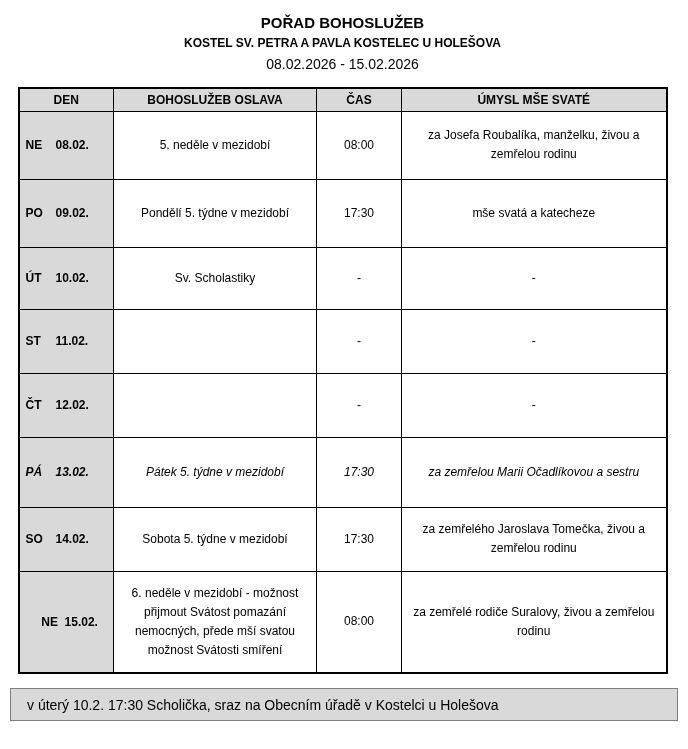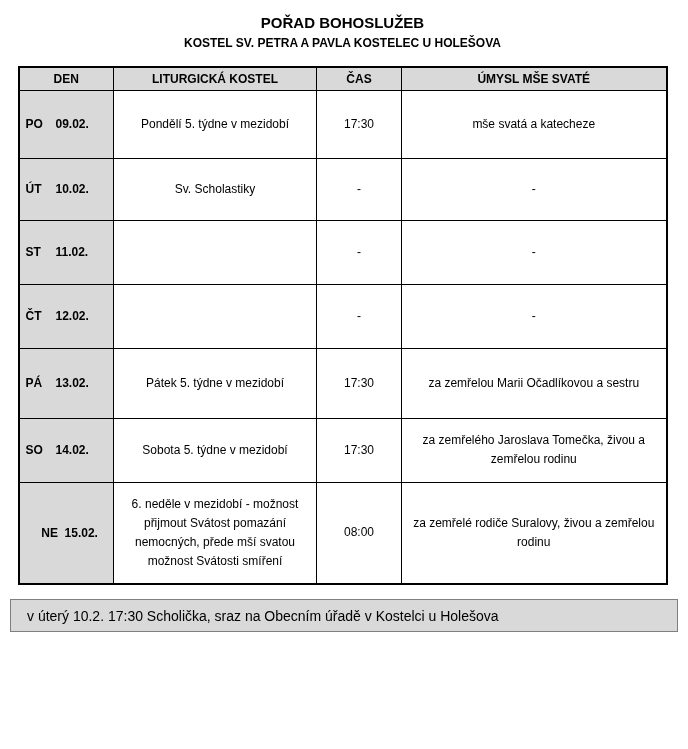--- a/index.html
+++ b/index.html
@@ -77,21 +77,21 @@
   td.time-cell,
   td.intention-cell {
     text-align: center;
     line-height: 19px;
   }
   tr.row-0 td { height: 68px; }
   tr.row-1 td { height: 68px; }
   tr.row-2 td { height: 62px; }
   tr.row-3 td { height: 64px; }
   tr.row-4 td { height: 64px; margin-left: 19px; }
-  tr.row-5 td { height: 70px; }
+  tr.row-5 td { height: 70px; font-style: italic; }
   tr.row-6 td { height: 64px; }
   tr.row-7 td { height: 102px; text-align: center; }
   .footer-note {
     margin: 14px 10px 0 10px;
     width: 668px;
     height: 33px;
     background: var(--footer-bg);
     border: 1px solid #7f7f7f;
     display: flex;
     align-items: center;
@@ -100,38 +100,45 @@
   }
 </style>
 </head>
 <body>
 
 <div class="page">
 
   <div class="doc-header">
     <div class="doc-title">POŘAD BOHOSLUŽEB</div>
     <div class="doc-subtitle">KOSTEL SV. PETRA A PAVLA KOSTELEC U HOLEŠOVA</div>
+    <div class="doc-daterange">08.02.2026 - 15.02.2026</div>
   </div>
 
   <table class="schedule">
     <colgroup>
       <col style="width:95px">
       <col style="width:203px">
       <col style="width:85px">
       <col style="width:265px">
     </colgroup>
     <thead>
       <tr>
         <th>DEN</th>
-        <th>LITURGICKÁ KOSTEL</th>
+        <th>BOHOSLUŽEB OSLAVA</th>
         <th>ČAS</th>
         <th>ÚMYSL MŠE SVATÉ</th>
       </tr>
     </thead>
     <tbody>
+      <tr class="row-0">
+        <td class="day-cell"><span class="day-abbr">NE</span><span>08.02.</span></td>
+        <td class="celebration-cell">5. neděle v mezidobí</td>
+        <td class="time-cell">08:00</td>
+        <td class="intention-cell">za Josefa Roubalíka, manželku, živou a zemřelou rodinu</td>
+      </tr>
       <tr class="row-1">
         <td class="day-cell"><span class="day-abbr">PO</span><span>09.02.</span></td>
         <td class="celebration-cell">Pondělí 5. týdne v mezidobí</td>
         <td class="time-cell">17:30</td>
         <td class="intention-cell">mše svatá a katecheze</td>
       </tr>
       <tr class="row-2">
         <td class="day-cell"><span class="day-abbr">ÚT</span><span>10.02.</span></td>
         <td class="celebration-cell">Sv. Scholastiky</td>
         <td class="time-cell">-</td>

